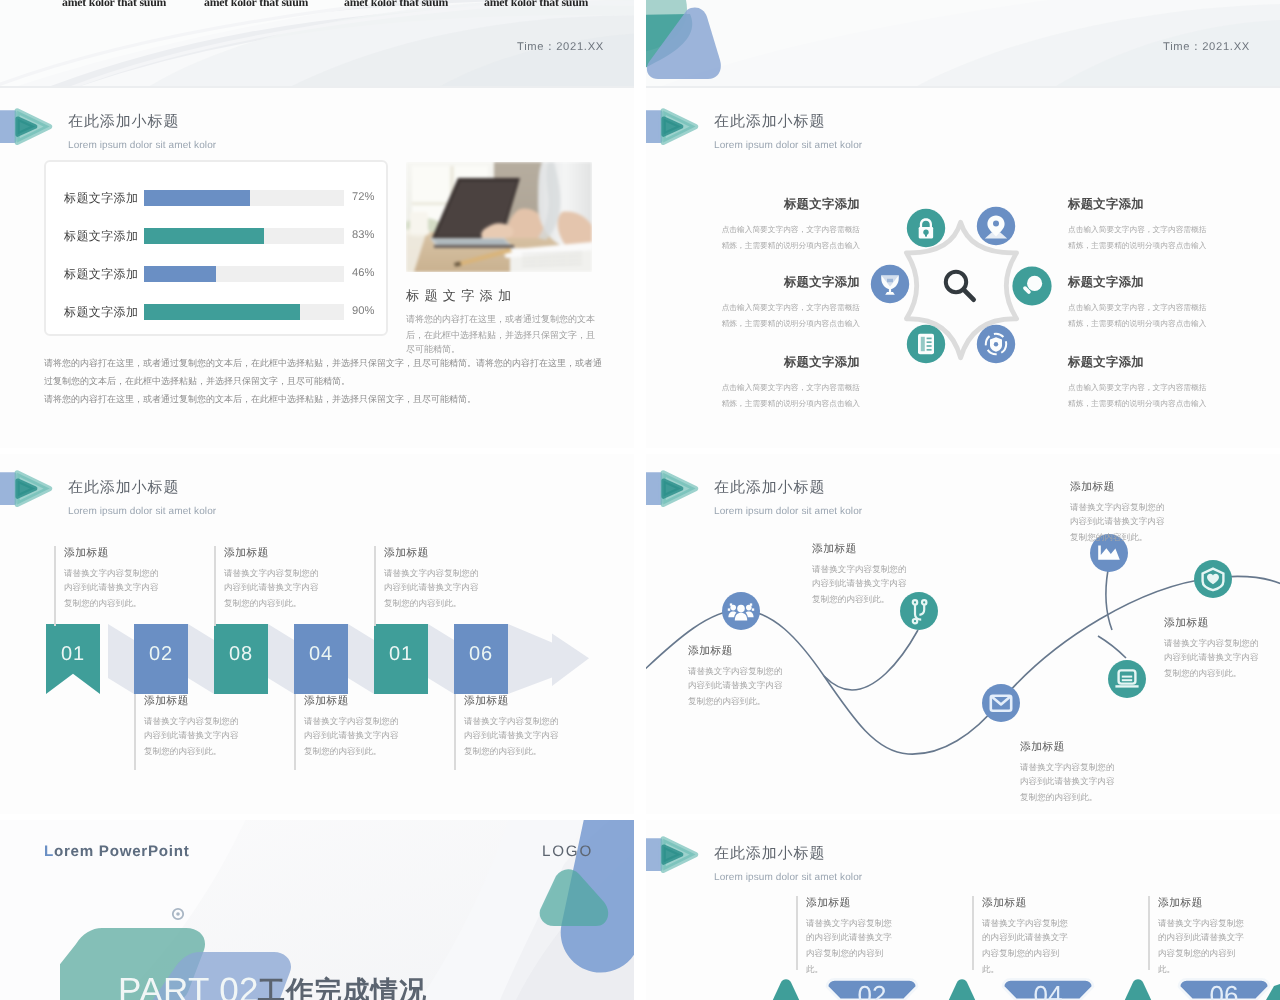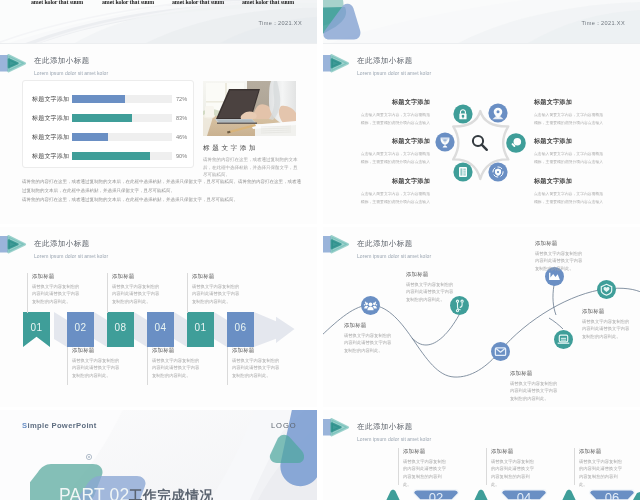--- a/index.html
+++ b/index.html
@@ -488,21 +488,21 @@
           <stop offset="0" stop-color="#fbfbfc"></stop>
             <stop offset="1" stop-color="#f3f4f6"></stop>
         </linearGradient>
       </defs>
       <rect width="317" height="90" fill="url(#s5bg)"></rect>
       <path d="M140,-40 C120,10 100,50 60,90 L0,90 L0,-40 Z" fill="#fcfcfd"></path>
       <path d="M317,-10 C280,20 250,55 232,90 L317,90 Z" fill="#f0f1f4" opacity=".85"></path>
       <path d="M317,16 C295,35 272,62 258,90 L317,90 Z" fill="#e9ebef" opacity=".75"></path>
       <path d="M260,-20 C250,20 230,60 210,90 L250,90 C265,55 285,20 300,-20 Z" fill="#f7f8fa"></path>
     </svg>
-    <div class="s5-sub">Simple PowerPoint</div>
+    <div class="s5-sub">Lorem PowerPoint</div>
     <div class="s5-logo">LOGO</div>
     <svg style="position:absolute;left:245px;top:0;" width="72" height="90" viewBox="0 0 72 90">
       <path d="M62,-26 C73,-26 82,-17 82,-6 L82,57 C82,68 73,77 62,77 C51,77 42,68 42,57 L42,-6 C42,-17 51,-26 62,-26 Z" fill="#7d9ed3" opacity=".9" transform="rotate(12 62 25)"></path>
       <path d="M33,28 C36,24 41,23.5 44.5,27 L57,41 C61,46 59,53 53,53 L32,53 C27,53 24,49 25,45 Z" fill="#4fa89f" opacity=".72"></path>
     </svg>
     <svg style="position:absolute;left:30px;top:40px;" width="140" height="50" viewBox="0 0 140 50">
       <circle cx="59" cy="7" r="2.6" fill="none" stroke="#a9b6c4" stroke-width=".9"></circle>
       <circle cx="59" cy="7" r=".9" fill="#a9b6c4"></circle>
       <path d="M63,14 C70,14 74,19 72,25 L64,46 C62,50 58,52 54,52 L-2,52 C-8,52 -11,46 -7,41 L8,22 C11,17 16,14 21,14 Z" fill="#56a79b" opacity=".72"></path>
       <path d="M107,26 C113,26 117,31 115,36 L109,52 C107,56 104,58 100,58 L52,58 C47,58 44,53 47,49 L58,33 C61,29 65,26 70,26 Z" fill="#8ba7d4" opacity=".78"></path>

